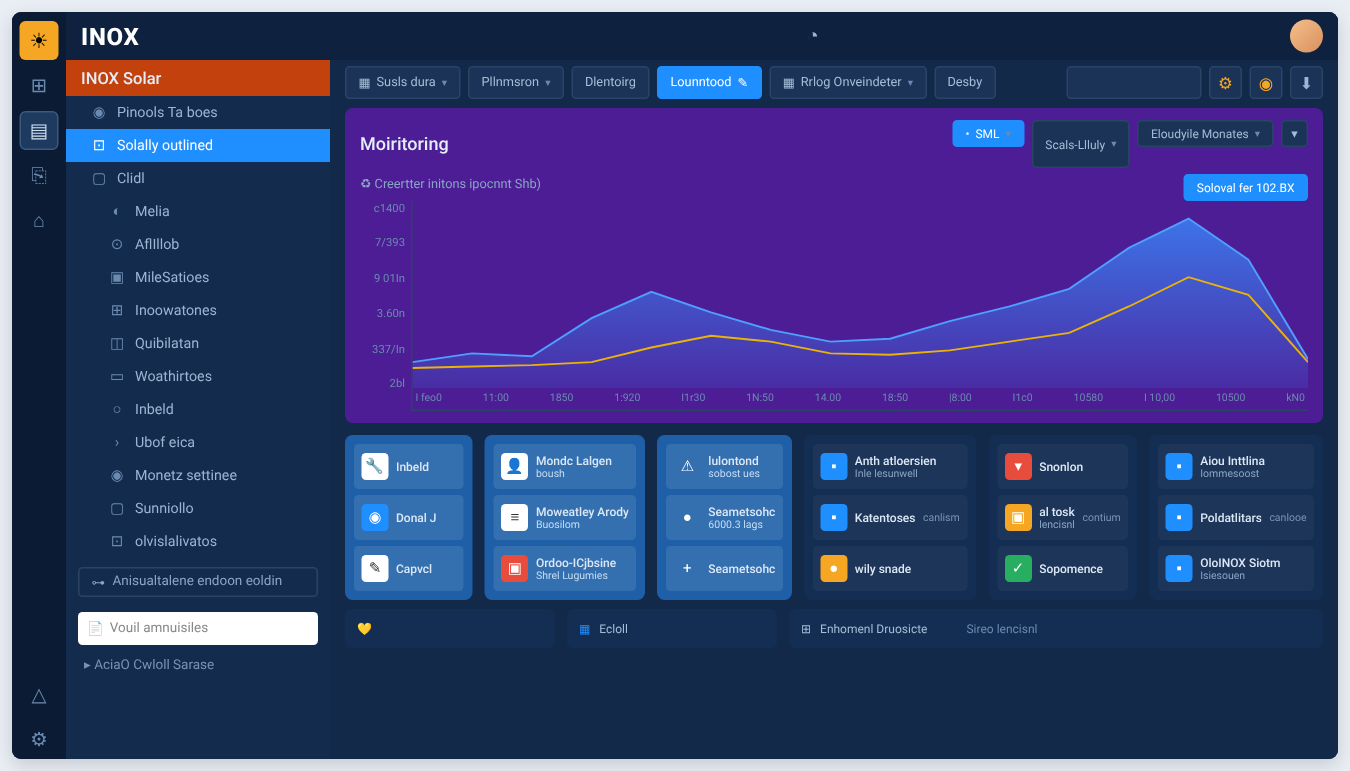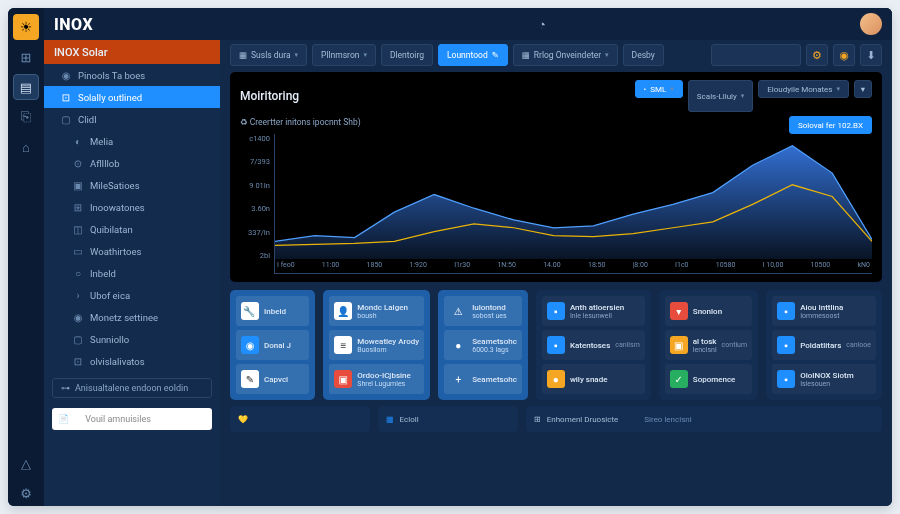--- a/index.html
+++ b/index.html
@@ -25,21 +25,21 @@
 .main{flex:1;display:flex;flex-direction:column;background:#12294a}
 .main-top{height:32px;background:#0e2240;display:flex;align-items:center;padding:0 10px;gap:6px}
 .avatar{width:22px;height:22px;border-radius:50%;background:linear-gradient(135deg,#f5c089,#d89060);margin-left:auto}
 .bell{color:#9db5d2;font-size:13px;margin-left:auto}
 .toolbar{height:30px;padding:4px 10px;display:flex;align-items:center;gap:5px}
 .tb-btn{height:22px;padding:0 8px;background:#1a3356;border:1px solid #2a4468;border-radius:3px;display:flex;align-items:center;gap:4px;font-size:8.5px;color:#a5bdd8;cursor:pointer;white-space:nowrap}
 .tb-btn.primary{background:#1f8fff;border-color:#1f8fff;color:#fff}
 .tb-btn .chev{font-size:7px;color:#6b8ab0}
 .tb-search{height:22px;flex:0 0 90px;background:#1a3356;border:1px solid #2a4468;border-radius:3px;margin-left:auto}
 .tb-icon{width:22px;height:22px;background:#1a3356;border:1px solid #2a4468;border-radius:3px;display:flex;align-items:center;justify-content:center;color:#f5a623;font-size:11px}
-.chart-card{margin:2px 10px 8px;background:#000000;border-radius:5px;padding:8px 10px;position:relative}
+.chart-card{margin:2px 10px 8px;background:#4c1d95;border-radius:5px;padding:8px 10px;position:relative}
 .chart-head{display:flex;align-items:center;gap:8px;margin-bottom:4px}
 .chart-title{font-size:12px;color:#e5eef8;font-weight:500}
 .chart-ctl{margin-left:auto;display:flex;gap:5px}
 .chart-sub{font-size:8.5px;color:#8aa5c5;margin-bottom:6px}
 .chart-body{display:flex;height:140px}
 .y-axis{width:34px;display:flex;flex-direction:column;justify-content:space-between;font-size:7.5px;color:#6b8ab0;text-align:right;padding-right:4px;padding-bottom:14px}
 .plot{flex:1;position:relative;border-left:1px solid #2a4468;border-bottom:1px solid #2a4468}
 .plot svg{width:100%;height:calc(100% - 14px);display:block}
 .x-axis{position:absolute;bottom:0;left:0;right:0;height:12px;display:flex;justify-content:space-between;font-size:7px;color:#6b8ab0;padding:0 2px}
 .cards{margin:0 10px;display:flex;gap:8px}
@@ -136,21 +136,24 @@
           <span class="ico">⊡</span>
           <span>olvislalivatos</span>
         </div>
       </div>
     <div class="sb-lowbox">
       <span>⊶</span>
       <span>Anisualtalene endoon eoldin</span>
     </div>
     <div class="sb-search">
       <span>📄</span>
-      <span style="margin-left:16px">Vouil amnuisiles</span>
+      <span style="margin-left:4px">Vouil amnuisiles</span>
+    </div>
+    <div class="sb-foot">
+      ▸ <span>AciaO Cwloll Sarase</span>
     </div>
   </div>
 
   <div class="main">
     <div class="main-top">
       <span class="bell">◔</span>
       <div class="avatar"></div>
     </div>
 
     <div class="toolbar">

